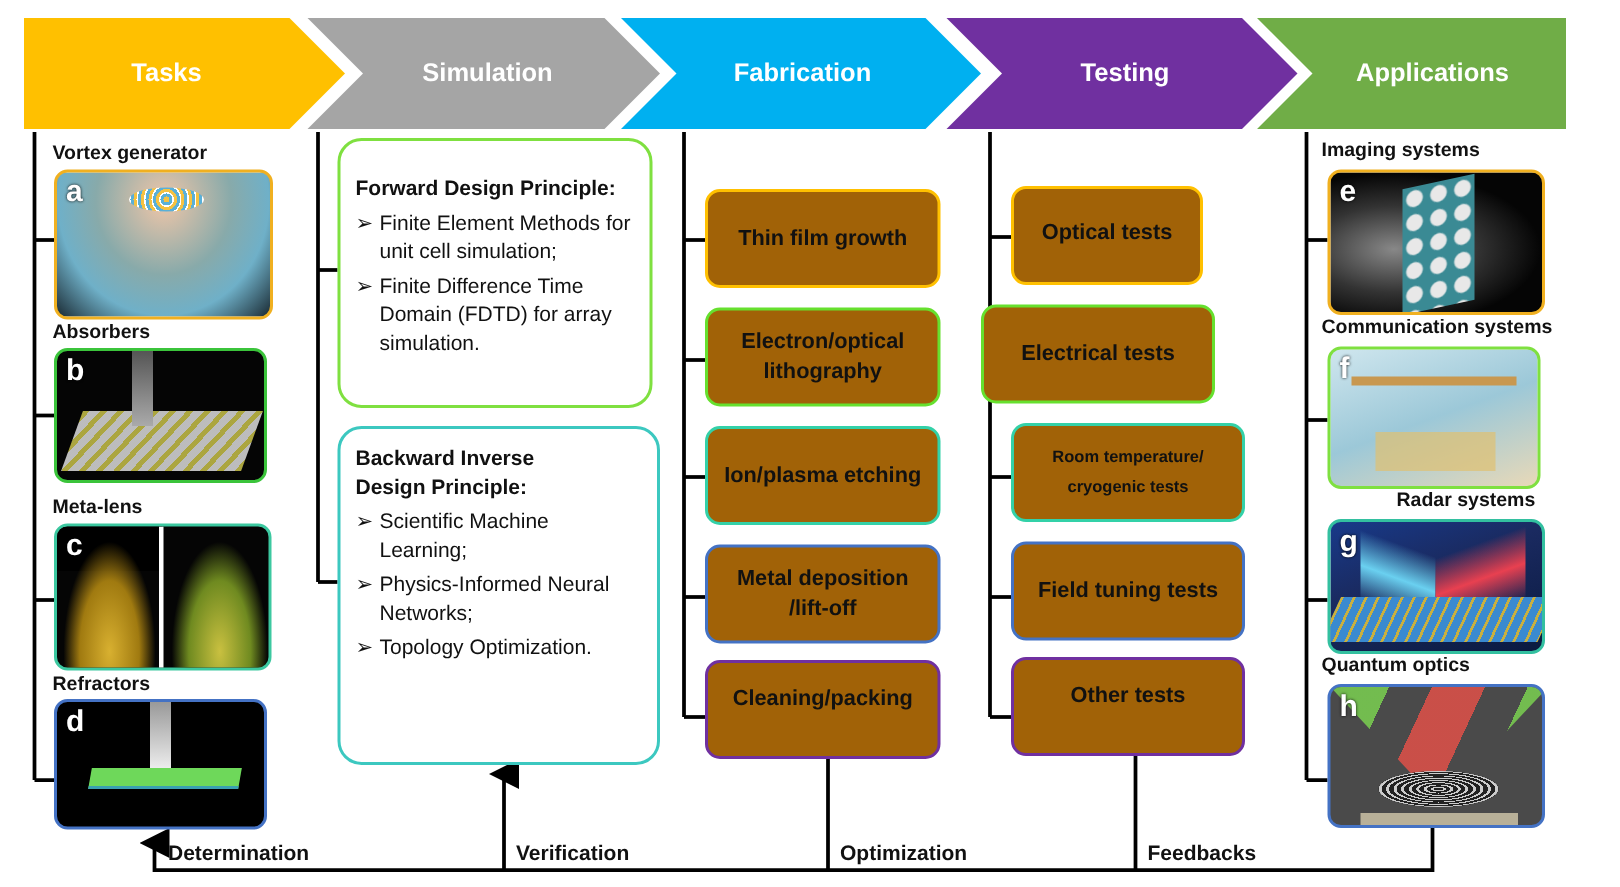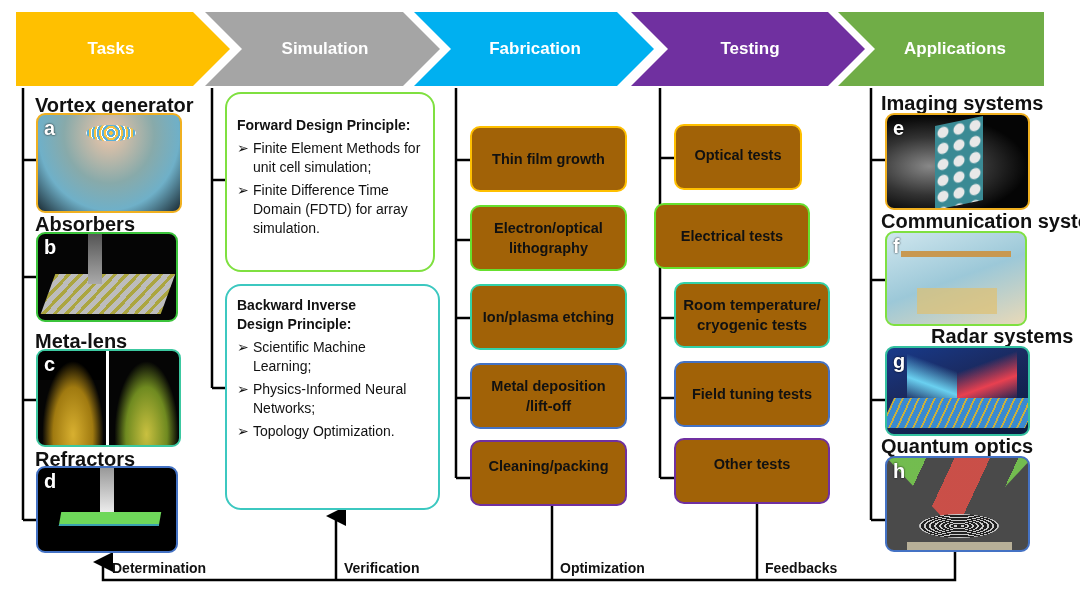--- a/index.html
+++ b/index.html
@@ -2,21 +2,21 @@
 <html><head>
   <meta charset="utf-8">
   <style>
     html, body { margin:0; padding:0; background:#ffffff; }
     body { width:1080px; height:591px; position:relative; overflow:hidden;
            font-family:"Liberation Sans", sans-serif; color:#111; }
     .abs { position:absolute; }
     svg.lines { position:absolute; left:0; top:0; width:1080px; height:591px; pointer-events:none; }
     .chev-text { position:absolute; top:12px; height:74px; display:flex; align-items:center; justify-content:center;
                  color:#fff; font-weight:bold; font-size:17px; }
-    .sec-label { position:absolute; font-weight:bold; font-size:20px; white-space:nowrap; }
+    .sec-label { position:absolute; font-weight:bold; font-size:13px; white-space:nowrap; }
     .img-card { position:absolute; border-radius:9px; border:2px solid; overflow:hidden; box-sizing:border-box; }
     .img-card .letter { position:absolute; left:6px; top:2px; color:#fff; font-weight:bold; font-size:20px; text-shadow:0 0 2px #000; }
     .box { position:absolute; border:2.5px solid; border-radius:10px; box-sizing:border-box; background:#a16207;
            display:flex; align-items:center; justify-content:center; text-align:center;
            font-weight:bold; font-size:14.5px; line-height:20px; padding:0 6px; }
     .sim-box { position:absolute; border:2.5px solid; border-radius:16px; box-sizing:border-box; background:#fff; padding:22px 10px 8px 10px; }
     .sim-title { font-weight:bold; font-size:14px; line-height:19px; margin-bottom:4px; }
     .sim-item { display:flex; font-size:14px; line-height:19px; margin-top:4px; }
     .sim-item .arrowmark { width:16px; flex:none; }
     .bottom-label { position:absolute; font-weight:bold; font-size:14px; top:560px; }
@@ -139,21 +139,21 @@
 </div>
 
 <div class="box" style="left:470px;top:126px;width:157px;height:66px;border-color:#FFC000;">Thin film growth</div>
 <div class="box" style="left:470px;top:205px;width:157px;height:66px;border-color:#66E02E;">Electron/optical lithography</div>
 <div class="box" style="left:470px;top:284px;width:157px;height:66px;border-color:#33D1A8;">Ion/plasma etching</div>
 <div class="box" style="left:470px;top:363px;width:157px;height:66px;border-color:#4472C4;">Metal deposition /lift-off</div>
 <div class="box" style="left:470px;top:440px;width:157px;height:66px;border-color:#7030A0;padding-bottom:14px;">Cleaning/packing</div>
 
 <div class="box" style="left:674px;top:124px;width:128px;height:66px;border-color:#FFC000;padding-bottom:4px;">Optical tests</div>
 <div class="box" style="left:654px;top:203px;width:156px;height:66px;border-color:#66E02E;">Electrical tests</div>
-<div class="box" style="left:674px;top:282px;width:156px;height:66px;border-color:#33D1A8;font-size:15px;">Room temperature/ cryogenic tests</div>
+<div class="box" style="left:674px;top:282px;width:156px;height:66px;border-color:#33D1A8;font-size:11px;">Room temperature/ cryogenic tests</div>
 <div class="box" style="left:674px;top:361px;width:156px;height:66px;border-color:#4472C4;">Field tuning tests</div>
 <div class="box" style="left:674px;top:438px;width:156px;height:66px;border-color:#7030A0;padding-bottom:14px;">Other tests</div>
 
 <div class="sec-label" style="left:881px;top:92px;">Imaging systems</div>
 <div class="img-card" style="left:885px;top:113px;width:145px;height:97px;border-color:#F0B020;background:radial-gradient(ellipse at 30% 55%, #888 0%, #333 40%, #050505 70%);">
   <div style="position:absolute;left:48px;top:6px;width:48px;height:84px;background:radial-gradient(circle,#e8e8e8 0 5px,#3a8a94 6px) 0 0/16px 16px;transform:skewY(-12deg);"></div>
   <span class="letter">e</span>
 </div>
 
 <div class="sec-label" style="left:881px;top:210px;">Communication systems</div>

